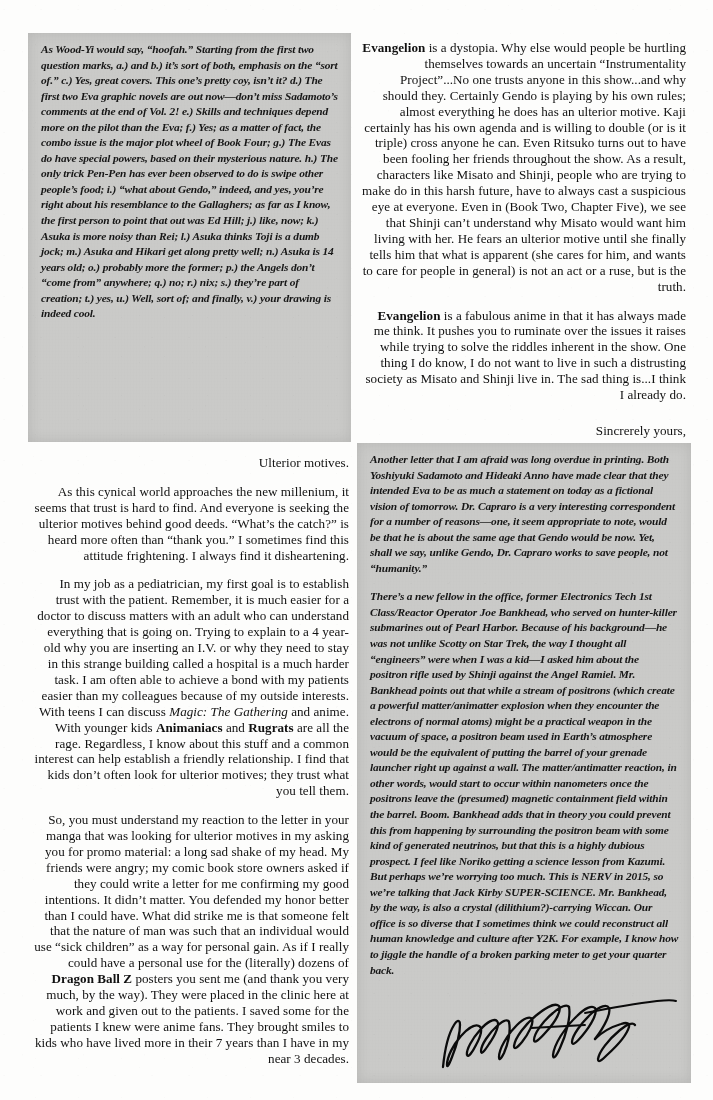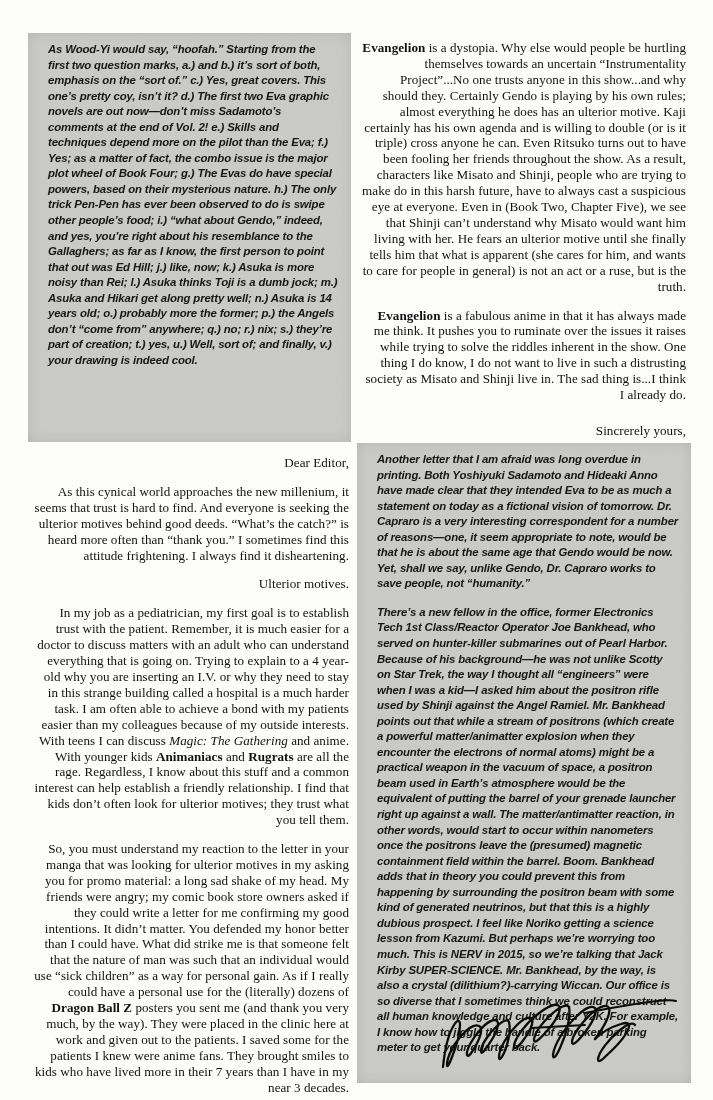--- a/index.html
+++ b/index.html
@@ -28,29 +28,29 @@
     background:
       repeating-linear-gradient(0deg, rgba(0,0,0,0.035) 0px, rgba(0,0,0,0.00) 1px, rgba(0,0,0,0.03) 2px, rgba(0,0,0,0.00) 3px),
       repeating-linear-gradient(90deg, rgba(0,0,0,0.03) 0px, rgba(0,0,0,0.00) 1px, rgba(0,0,0,0.025) 2px, rgba(0,0,0,0.00) 3px),
       #cfcfcd;
     box-shadow: inset 0 0 14px rgba(0,0,0,0.10);
   }
   .editor-box .inner {
     padding: 9px 12px 10px 13px;
   }
   .editor-text {
-    font-family: Liberation Sans, sans-serif;
+    font-family: Liberation Serif, serif;
     font-style: italic;
     font-weight: bold;
     font-size: 11.4px;
     line-height: 15.55px;
     color: #161616;
     letter-spacing: -0.15px;
     text-align: left;
-    margin: 0 0 13px 7px;
+    margin: 0 0 13px 0;
     -webkit-font-smoothing: none;
   }
   .editor-text:last-child { margin-bottom: 0; }
 
   
   .letter-col {
     position: absolute;
     color: #111111;
   }
   .letter-p {
@@ -108,23 +108,22 @@
     <span>is a fabulous anime in that it has always made me think. It pushes you to ruminate over the issues it raises while trying to solve the riddles inherent in the show. One thing I do know, I do not want to live in such a distrusting society as Misato and Shinji live in. The sad thing is...I think I already do.</span>
   </p>
   <div class="sig-block" style="margin-top:17px;">
     <p class="letter-p">Sincrerely yours,</p>
     <p class="letter-p">Andrew J. Capraro</p>
     <p class="letter-p">Connecticut Children’s Medical Center</p>
   </div>
 </div>
 
 <div class="letter-col" style="left:33px; top:455px; width:316px;">
-  <p class="letter-p">Dear Editor,</p>
+  <p class="letter-p">Ulterior motives.</p>
   <p class="letter-p">As this cynical world approaches the new millenium, it seems that trust is hard to find. And everyone is seeking the ulterior motives behind good deeds. “What’s the catch?” is heard more often than “thank you.” I sometimes find this attitude frightening. I always find it disheartening.</p>
-  <p class="letter-p">Ulterior motives.</p>
 
   <p class="letter-p">
     <span>In my job as a pediatrician, my first goal is to establish trust with the patient. Remember, it is much easier for a doctor to discuss matters with an adult who can understand everything that is going on. Trying to explain to a 4 year-old why you are inserting an I.V. or why they need to stay in this strange building called a hospital is a much harder task. I am often able to achieve a bond with my patients easier than my colleagues because of my outside interests. With teens I can discuss </span><i>Magic: The Gathering</i><span> and anime. With younger kids </span><b>Animaniacs</b><span> and </span><b>Rugrats</b><span> are all the rage. Regardless, I know about this stuff and a common interest can help establish a friendly relationship. I find that kids don’t often look for ulterior motives; they trust what you tell them.</span>
   </p>
 
   <p class="letter-p">
     <span>So, you must understand my reaction to the letter in your manga that was looking for ulterior motives in my asking you for promo material: a long sad shake of my head. My friends were angry; my comic book store owners asked if they could write a letter for me confirming my good intentions. It didn’t matter. You defended my honor better than I could have. What did strike me is that someone felt that the nature of man was such that an individual would use “sick children” as a way for personal gain. As if I really could have a personal use for the (literally) dozens of </span><b>Dragon Ball Z</b><span> posters you sent me (and thank you very much, by the way). They were placed in the clinic here at work and given out to the patients. I saved some for the patients I knew were anime fans. They brought smiles to kids who have lived more in their 7 years than I have in my near 3 decades.</span>
   </p>
 
 </div>

